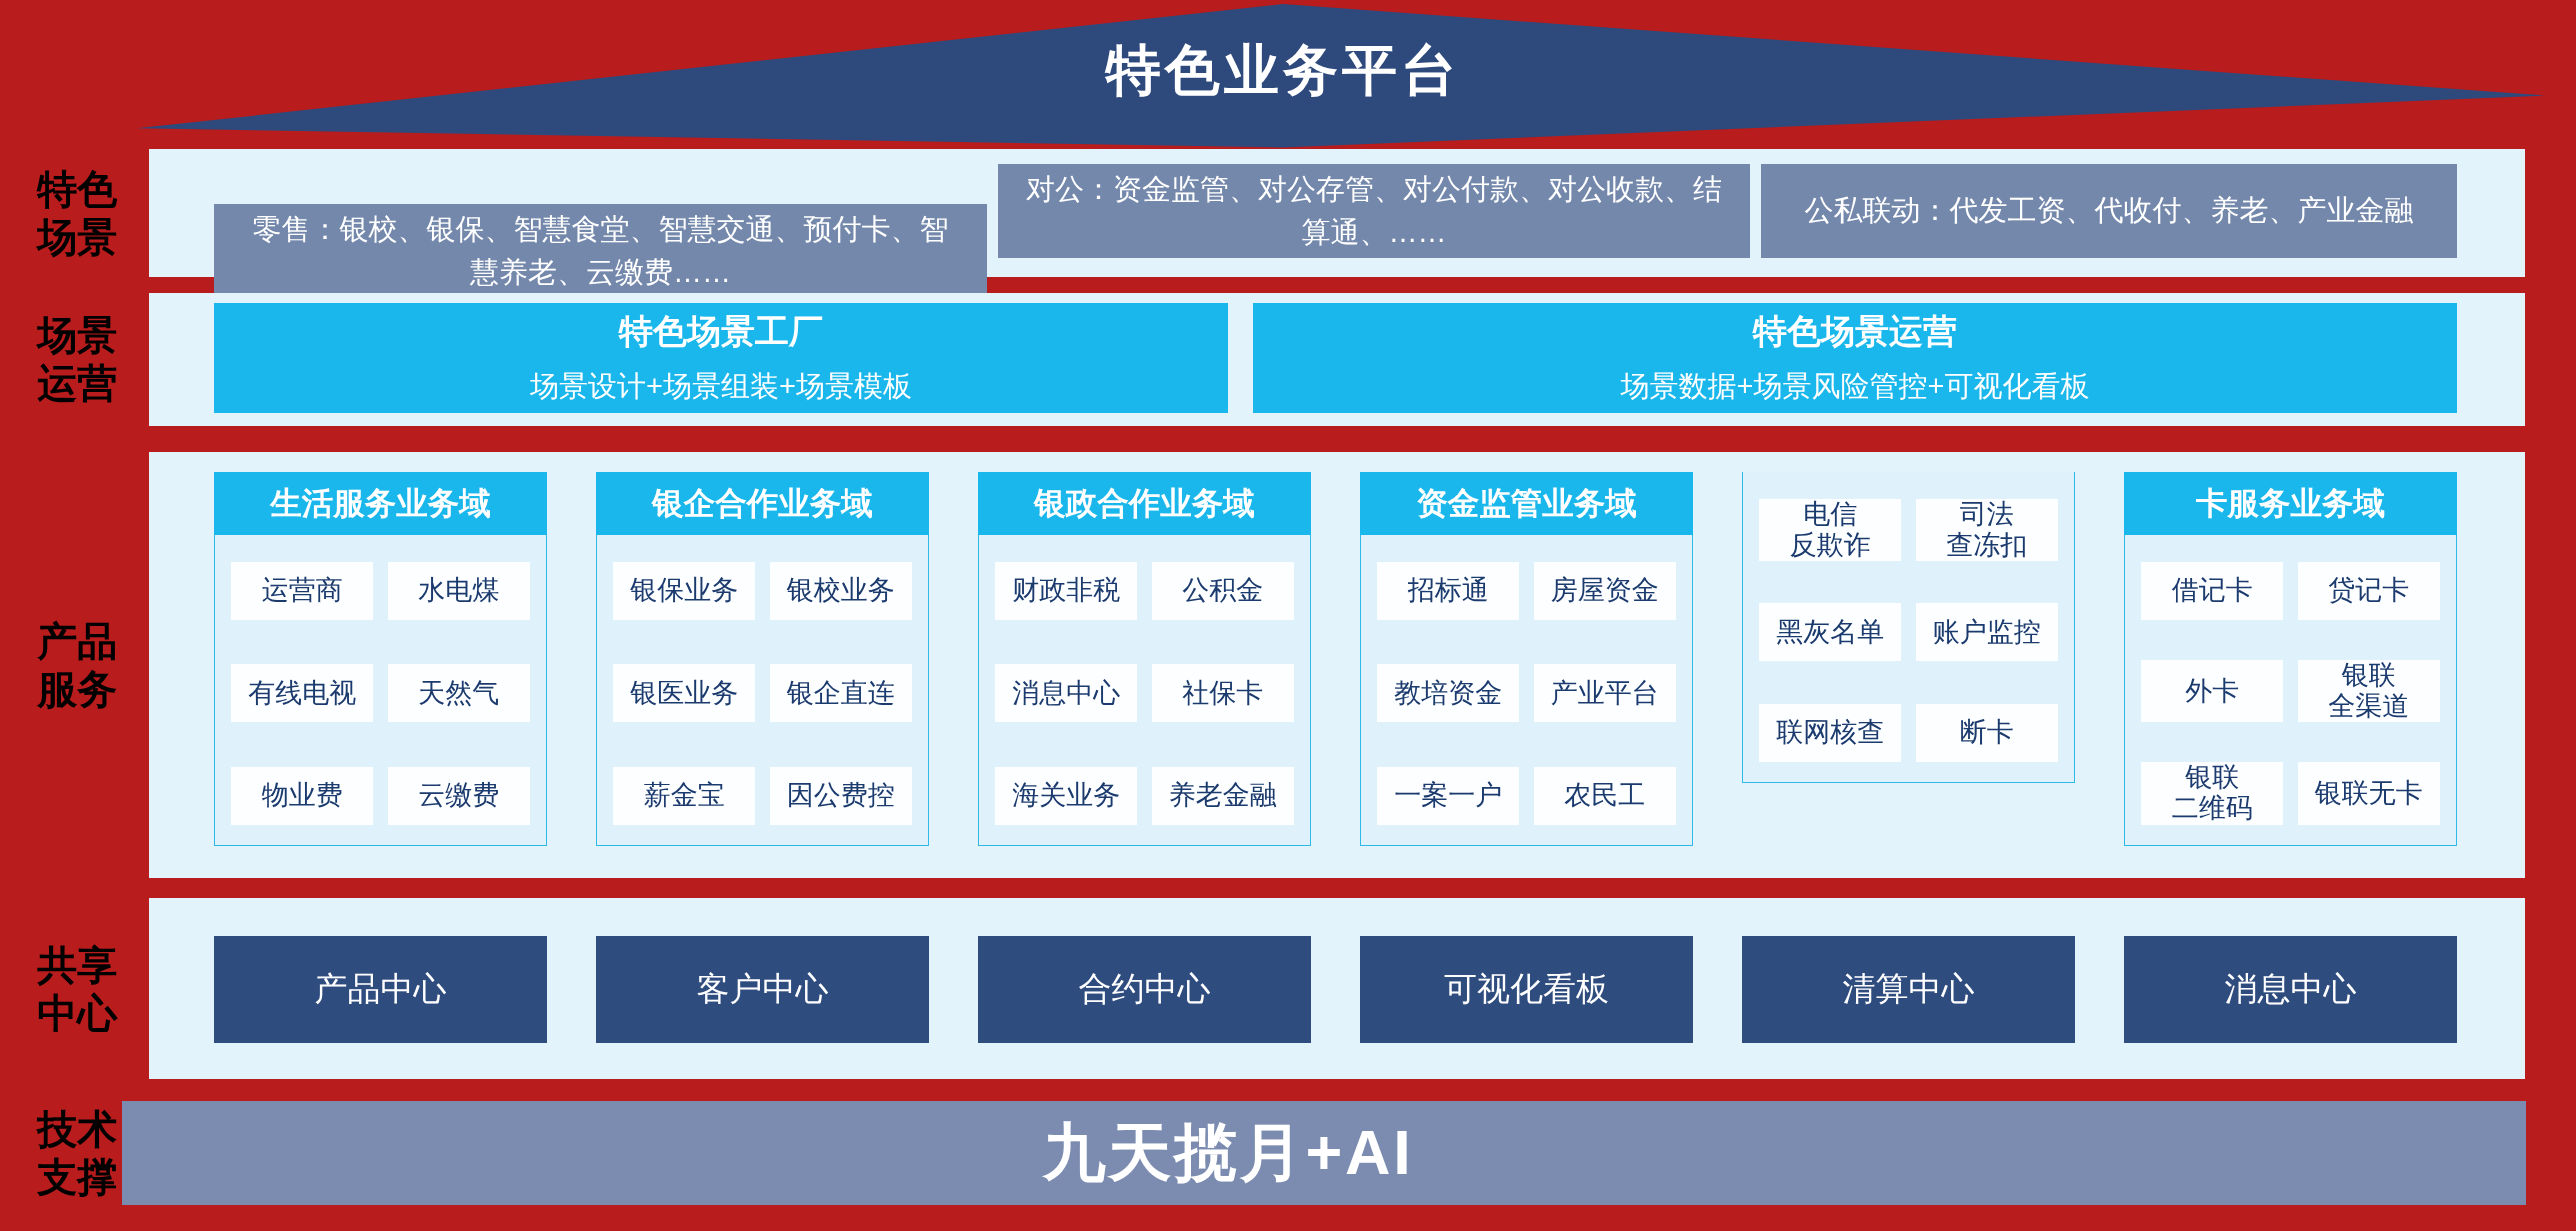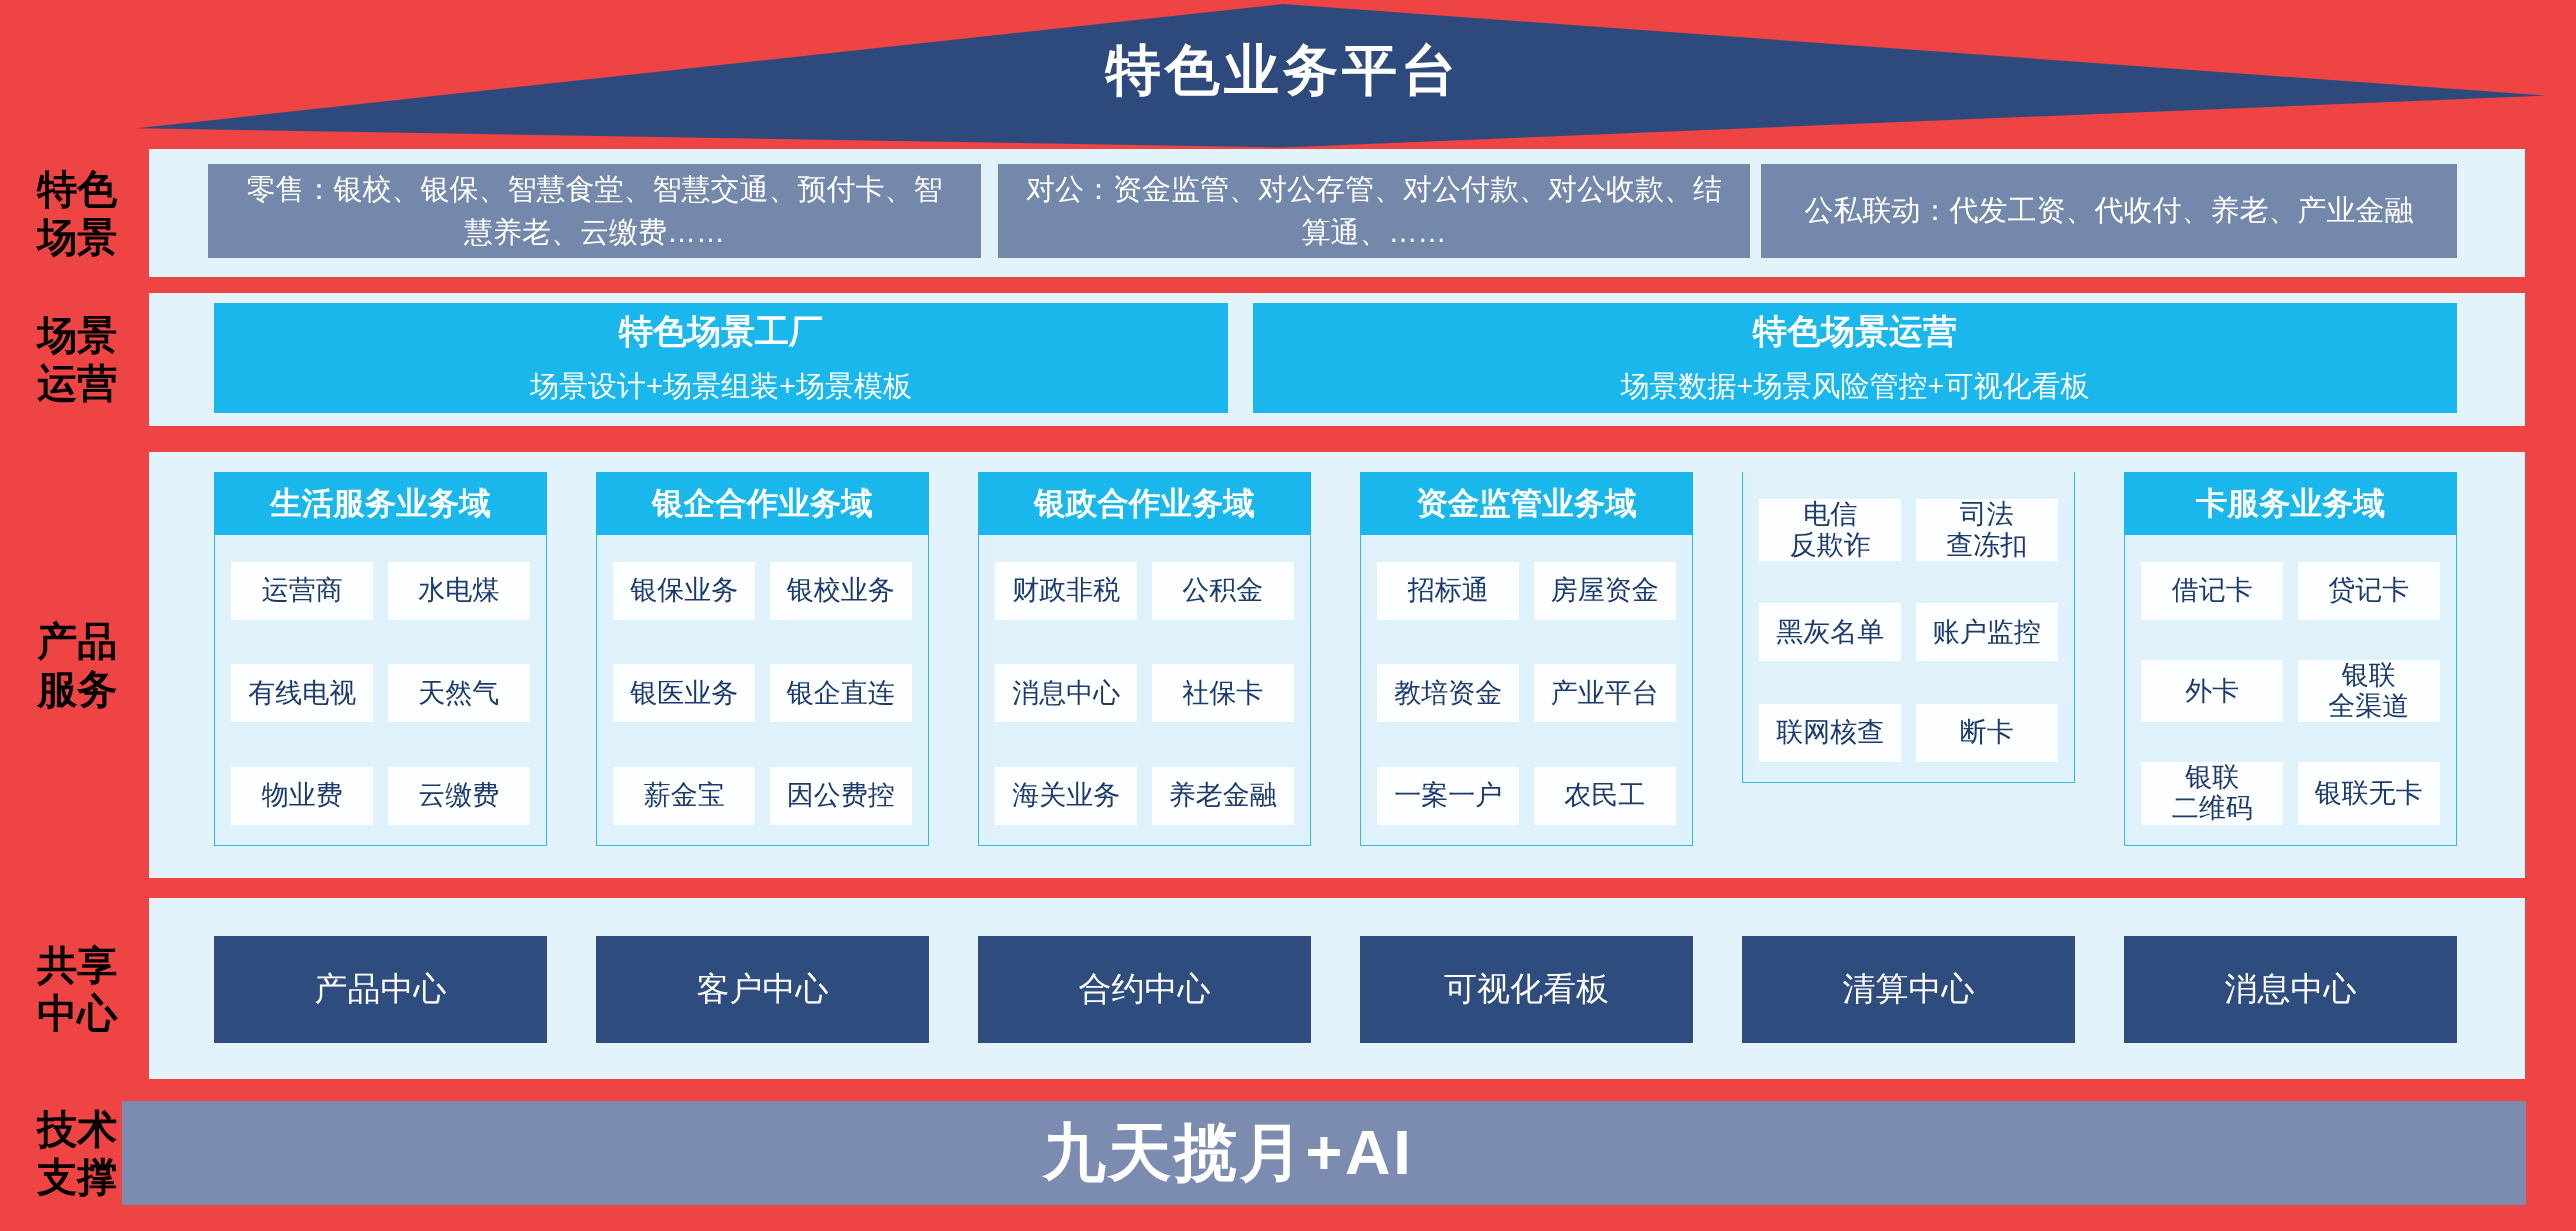--- a/index.html
+++ b/index.html
@@ -1,17 +1,17 @@
 <!DOCTYPE html>
 <html style="font-size:11px"><head>
 <meta charset="utf-8">
 <style>
   html,body{margin:0;padding:0;background:#ffffff;}
   .page{
-    position:relative;width:2576px;height:1232px;background:#ef4444;overflow:hidden;
+    position:relative;width:2576px;height:1232px;background:#b91c1c;overflow:hidden;
     font-family:"Liberation Sans","DejaVu Sans",sans-serif;
   }
   .roof-svg{position:absolute;left:0;top:0;}
   .roof-title{
     position:absolute;left:1283px;top:34px;transform:translateX(-50%);
     color:#ffffff;font-size:55px;font-weight:bold;letter-spacing:4.1px;white-space:nowrap;
   }
   .side-label{
     position:absolute;left:12.3px;width:130px;text-align:center;
     color:#000000;font-size:40px;font-weight:bold;line-height:1.2;white-space:pre-line;
@@ -74,21 +74,21 @@
   <div class="side-label" style="top:311px;">场景
 运营</div>
   <div class="side-label" style="top:617px;">产品
 服务</div>
   <div class="side-label" style="top:941px;">共享
 中心</div>
   <div class="side-label" style="top:1105px;">技术
 支撑</div>
 
   <div class="band band-1"></div>
-  <div class="scene-box" style="left:208px;width:773px;">零售：银校、银保、智慧食堂、智慧交通、预付卡、智慧养老、云缴费……</div>
+  <div class="scene-box" style="left:214px;width:773px;margin-top:40px;">零售：银校、银保、智慧食堂、智慧交通、预付卡、智慧养老、云缴费……</div>
   <div class="scene-box" style="left:998px;width:752px;">对公：资金监管、对公存管、对公付款、对公收款、结算通、……</div>
   <div class="scene-box" style="left:1761px;width:696px;">公私联动：代发工资、代收付、养老、产业金融</div>
 
   <div class="band band-2"></div>
   <div class="op-box" style="left:214px;width:1014px;">
     <div class="op-title">特色场景工厂</div>
     <div class="op-subtitle">场景设计+场景组装+场景模板</div>
   </div>
   <div class="op-box" style="left:1253px;width:1204px;">
     <div class="op-title">特色场景运营</div>

